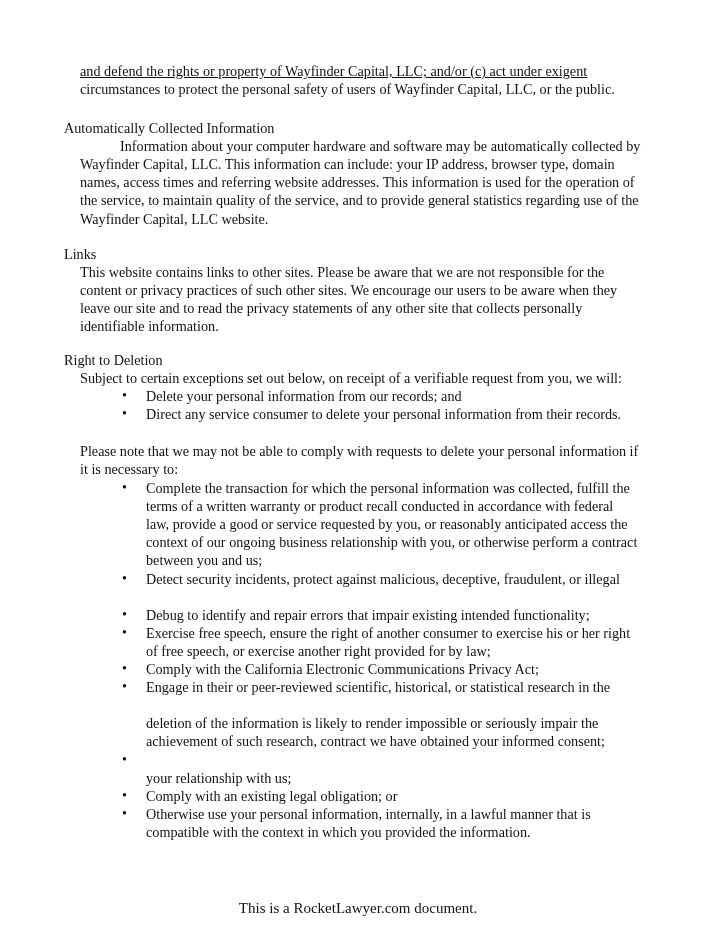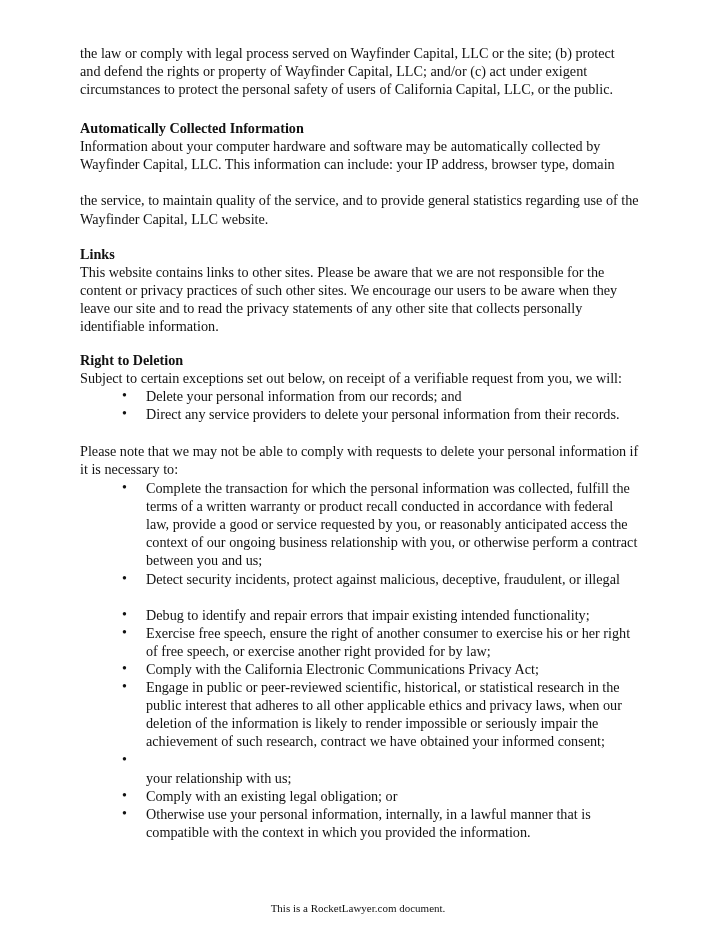--- a/index.html
+++ b/index.html
@@ -3,67 +3,66 @@
   <meta charset="utf-8">
   <style>
     html, body { margin: 0; padding: 0; background: #ffffff; }
     body { width: 716px; height: 927px; position: relative; overflow: hidden;
       font-family: "Liberation Serif", serif; color: #111111; }
     .page { position: absolute; left: 0; top: 0; width: 716px; height: 927px; }
     .line { position: absolute; font-size: 14.2px; line-height: 18px; white-space: nowrap; }
     .p { left: 80px; }
     .li { left: 146px; }
     .bullet { position: absolute; left: 122px; font-size: 14px; line-height: 18px; }
-    .h { font-weight: bold; left: 80px; }
+    .h { font-weight: normal; left: 64px; }
     .footer { position: absolute; left: 0; width: 716px; top: 902px; text-align: center;
-      font-size: 11px; line-height: 12px; }
+      font-size: 15px; line-height: 12px; }
   </style>
 </head>
 <body>
 
 <div class="page" id="page">
-    <div class="line p" style="top: 44px;">the law or comply with legal process served on Wayfinder Capital, LLC or the site; (b) protect</div>
-    <div class="line p" style="top: 62.1px;">and defend the rights or property of Wayfinder Capital, LLC; and/or (c) act under exigent</div>
-    <div class="line p" style="top: 80.2px;">circumstances to protect the personal safety of users of California Capital, LLC, or the public.</div>
+    <div class="line p" style="top: 62.1px; text-decoration: underline;">and defend the rights or property of Wayfinder Capital, LLC; and/or (c) act under exigent</div>
+    <div class="line p" style="top: 80.2px;">circumstances to protect the personal safety of users of Wayfinder Capital, LLC, or the public.</div>
     <div class="line h" style="top: 119px;">Automatically Collected Information</div>
-    <div class="line p" style="top: 137.1px;">Information about your computer hardware and software may be automatically collected by</div>
+    <div class="line p" style="top: 137.1px; margin-left: 40px;">Information about your computer hardware and software may be automatically collected by</div>
     <div class="line p" style="top: 155.2px;">Wayfinder Capital, LLC. This information can include: your IP address, browser type, domain</div>
+    <div class="line p" style="top: 173.3px;">names, access times and referring website addresses. This information is used for the operation of</div>
     <div class="line p" style="top: 209.5px;">Wayfinder Capital, LLC website.</div>
     <div class="line p" style="top: 191.4px;">the service, to maintain quality of the service, and to provide general statistics regarding use of the</div>
     <div class="line h" style="top: 245px;">Links</div>
     <div class="line p" style="top: 263px;">This website contains links to other sites. Please be aware that we are not responsible for the</div>
     <div class="line p" style="top: 281.2px;">content or privacy practices of such other sites. We encourage our users to be aware when they</div>
     <div class="line p" style="top: 299.3px;">leave our site and to read the privacy statements of any other site that collects personally</div>
     <div class="line p" style="top: 317.4px;">identifiable information.</div>
     <div class="line h" style="top: 351px;">Right to Deletion</div>
     <div class="line p" style="top: 369.1px;">Subject to certain exceptions set out below, on receipt of a verifiable request from you, we will:</div>
     <div class="bullet" style="top: 387.2px;">•</div>
     <div class="line li" style="top: 387.2px; text-align: right;">Delete your personal information from our records; and</div>
     <div class="bullet" style="top: 405.3px;">•</div>
-    <div class="line li" style="top: 405.3px;">Direct any service providers to delete your personal information from their records.</div>
+    <div class="line li" style="top: 405.3px;">Direct any service consumer to delete your personal information from their records.</div>
     <div class="line p" style="top: 442px;">Please note that we may not be able to comply with requests to delete your personal information if</div>
     <div class="line p" style="top: 460.1px;">it is necessary to:</div>
     <div class="bullet" style="top: 479px;">•</div>
     <div class="line li" style="top: 479px;">Complete the transaction for which the personal information was collected, fulfill the</div>
     <div class="line li" style="top: 497.1px;">terms of a written warranty or product recall conducted in accordance with federal</div>
     <div class="line li" style="top: 515.2px;">law, provide a good or service requested by you, or reasonably anticipated access the</div>
     <div class="line li" style="top: 533.3px;">context of our ongoing business relationship with you, or otherwise perform a contract</div>
     <div class="line li" style="top: 551.4px;">between you and us;</div>
     <div class="bullet" style="top: 569.5px;">•</div>
     <div class="line li" style="top: 569.5px;">Detect security incidents, protect against malicious, deceptive, fraudulent, or illegal</div>
     <div class="bullet" style="top: 605.7px;">•</div>
     <div class="line li" style="top: 605.7px;">Debug to identify and repair errors that impair existing intended functionality;</div>
     <div class="bullet" style="top: 623.8px;">•</div>
     <div class="line li" style="top: 623.8px;">Exercise free speech, ensure the right of another consumer to exercise his or her right</div>
     <div class="line li" style="top: 641.9px;">of free speech, or exercise another right provided for by law;</div>
     <div class="bullet" style="top: 660px;">•</div>
     <div class="line li" style="top: 660px;">Comply with the California Electronic Communications Privacy Act;</div>
     <div class="bullet" style="top: 678.1px;">•</div>
-    <div class="line li" style="top: 678.1px;">Engage in public or peer-reviewed scientific, historical, or statistical research in the</div>
-    <div class="line li" style="top: 696.2px;">public interest that adheres to all other applicable ethics and privacy laws, when our</div>
+    <div class="line li" style="top: 678.1px;">Engage in their or peer-reviewed scientific, historical, or statistical research in the</div>
     <div class="line li" style="top: 714.3px;">deletion of the information is likely to render impossible or seriously impair the</div>
     <div class="line li" style="top: 732.4px;">achievement of such research, contract we have obtained your informed consent;</div>
     <div class="bullet" style="top: 750.5px;">•</div>
     <div class="line li" style="top: 768.6px;">your relationship with us;</div>
     <div class="bullet" style="top: 786.7px;">•</div>
     <div class="line li" style="top: 786.7px;">Comply with an existing legal obligation; or</div>
     <div class="bullet" style="top: 804.8px;">•</div>
     <div class="line li" style="top: 804.8px;">Otherwise use your personal information, internally, in a lawful manner that is</div>
     <div class="line li" style="top: 822.9px;">compatible with the context in which you provided the information.</div>
     <div class="footer">This is a RocketLawyer.com document.</div>

